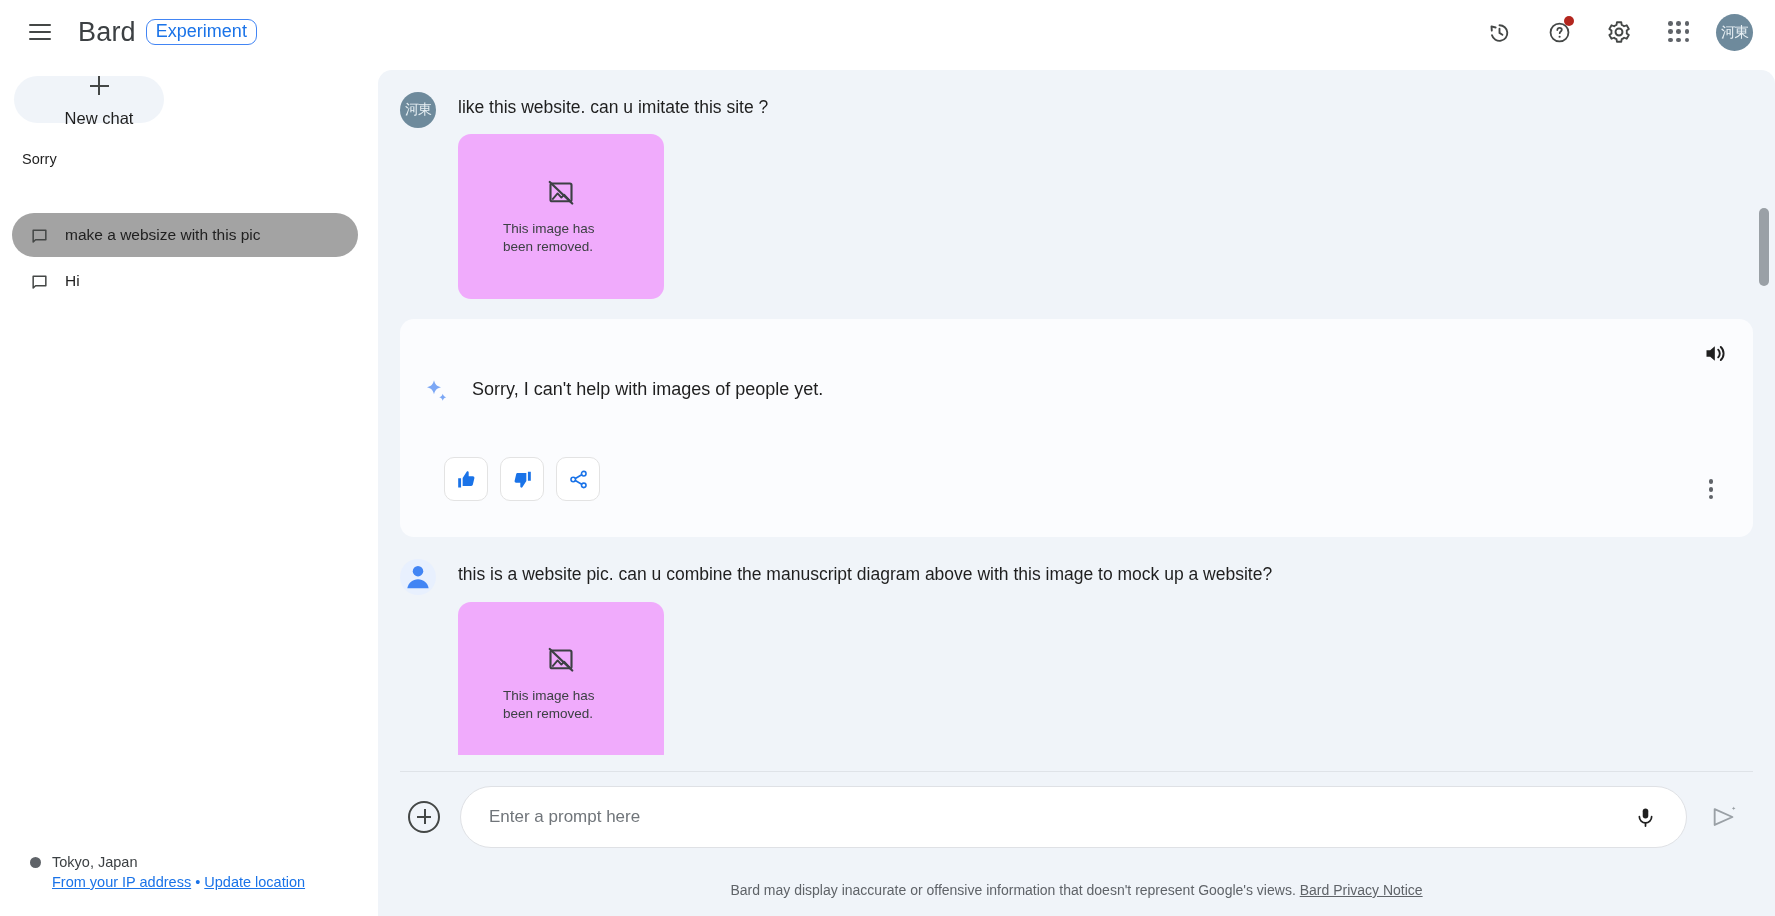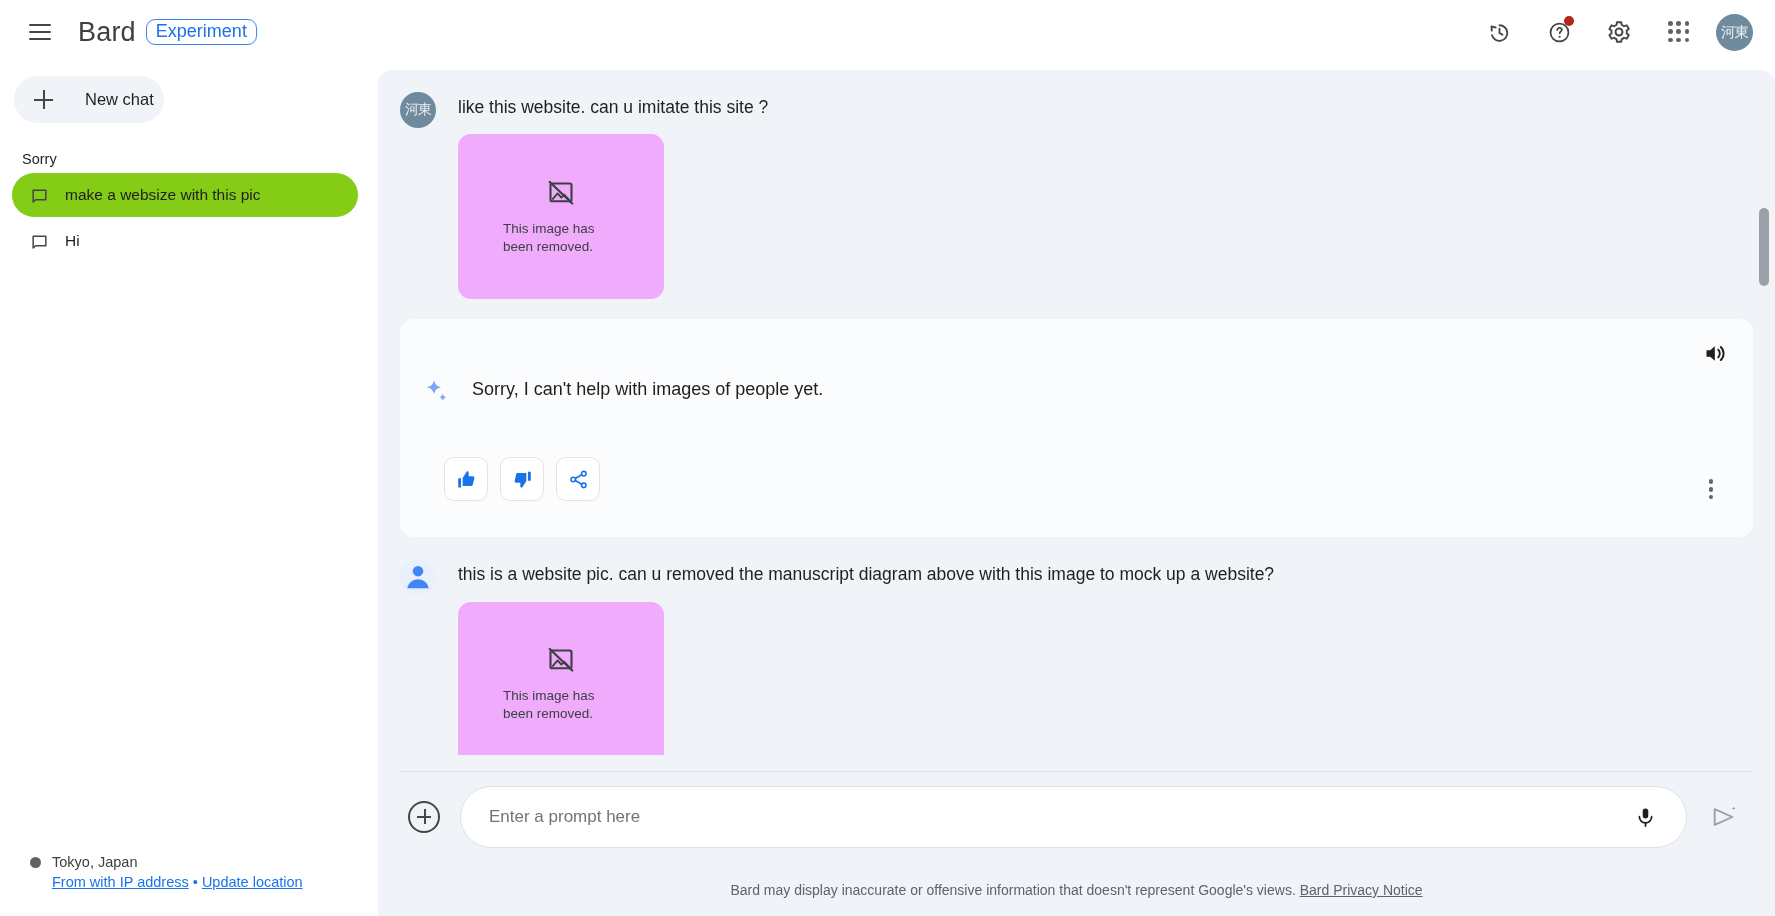--- a/index.html
+++ b/index.html
@@ -71,27 +71,28 @@
   }
 
   .new-chat {
     margin: 12px 0 0 14px;
     height: 47px;
     width: 150px;
     border-radius: 24px;
     background: #f0f4f9;
     display: flex;
     align-items: center;
-    gap: 32px;
+    gap: 14px;
     padding-left: 20px;
     cursor: pointer;
     border: none;
     font-size: 16.5px;
     color: #1f1f1f;
     font-family: "Liberation Sans", sans-serif;
+    flex-direction: column;
   }
   .plus-ic {
     position: relative;
     width: 19px; height: 19px;
     flex: 0 0 19px;
   }
   .plus-ic::before, .plus-ic::after {
     content: "";
     position: absolute;
     background: #444746;
@@ -108,21 +109,21 @@
   .recent-item {
     display: flex;
     align-items: center;
     gap: 16px;
     height: 44px;
     border-radius: 22px;
     padding-left: 18px;
     cursor: pointer;
     margin-bottom: 2px;
   }
-  .recent-item.active { background: #84cc16; }
+  .recent-item.active { background: #a3a3a3; margin-top: 40px; }
   .recent-item-label {
     font-size: 15.5px;
     color: #1f1f1f;
     white-space: nowrap;
     overflow: hidden;
     text-overflow: ellipsis;
   }
   .chat-bubble-ic {
     width: 19px; height: 17px;
     flex: 0 0 19px;
@@ -477,21 +478,21 @@
         <span class="recent-item-label">Hi</span>
       </div>
     </div>
 
     <div class="location-block">
       <div class="loc-line1">
         <span class="loc-dot"></span>
         <span>Tokyo, Japan</span>
       </div>
       <div class="loc-line2">
-        <a>From with IP address</a>
+        <a>From your IP address</a>
         <span class="loc-sep">•</span>
         <a>Update location</a>
       </div>
     </div>
   </aside>
 
   <section class="main">
 
     <div class="topbar-right">
       <div class="ic-btn">
@@ -602,21 +603,21 @@
         </div>
 
         <div class="msg">
           <div class="msg-avatar person">
             <svg width="36" height="36" viewBox="0 0 24 24" fill="#4285f4">
               <circle cx="12" cy="8.1" r="3.5"></circle>
               <path d="M4.9 19.5c.6-3.6 3.6-6 7.1-6s6.5 2.4 7.1 6z"></path>
             </svg>
           </div>
           <div class="msg-body">
-            <div class="msg-text">this is a website pic. can u  removed the manuscript diagram above with this image to mock up a website?</div>
+            <div class="msg-text">this is a website pic. can u  combine the manuscript diagram above with this image to mock up a website?</div>
             <div class="removed-img">
               <span class="broken-img-ic">
                 <svg width="30" height="30" viewBox="0 0 24 24" fill="none">
                   <rect x="3.6" y="4.4" width="16.8" height="14.2" rx="1.3" stroke="#3c4043" stroke-width="1.7"></rect>
                   <path d="M5 17.3l4.3-5 3 3.4 2.2-2.4 4.3 4.6" stroke="#3c4043" stroke-width="1.5" stroke-linejoin="round" fill="none"></path>
                   <path d="M3 3.2 21 20.4" stroke="#3c4043" stroke-width="1.8" stroke-linecap="round"></path>
                 </svg>
               </span>
               <div class="removed-img-text">
                 <div>This image has</div>

